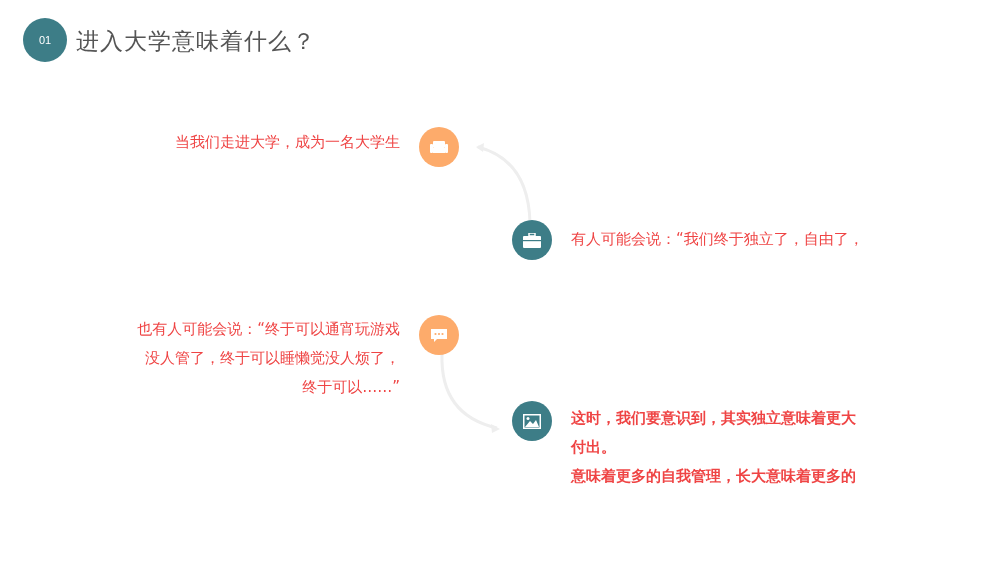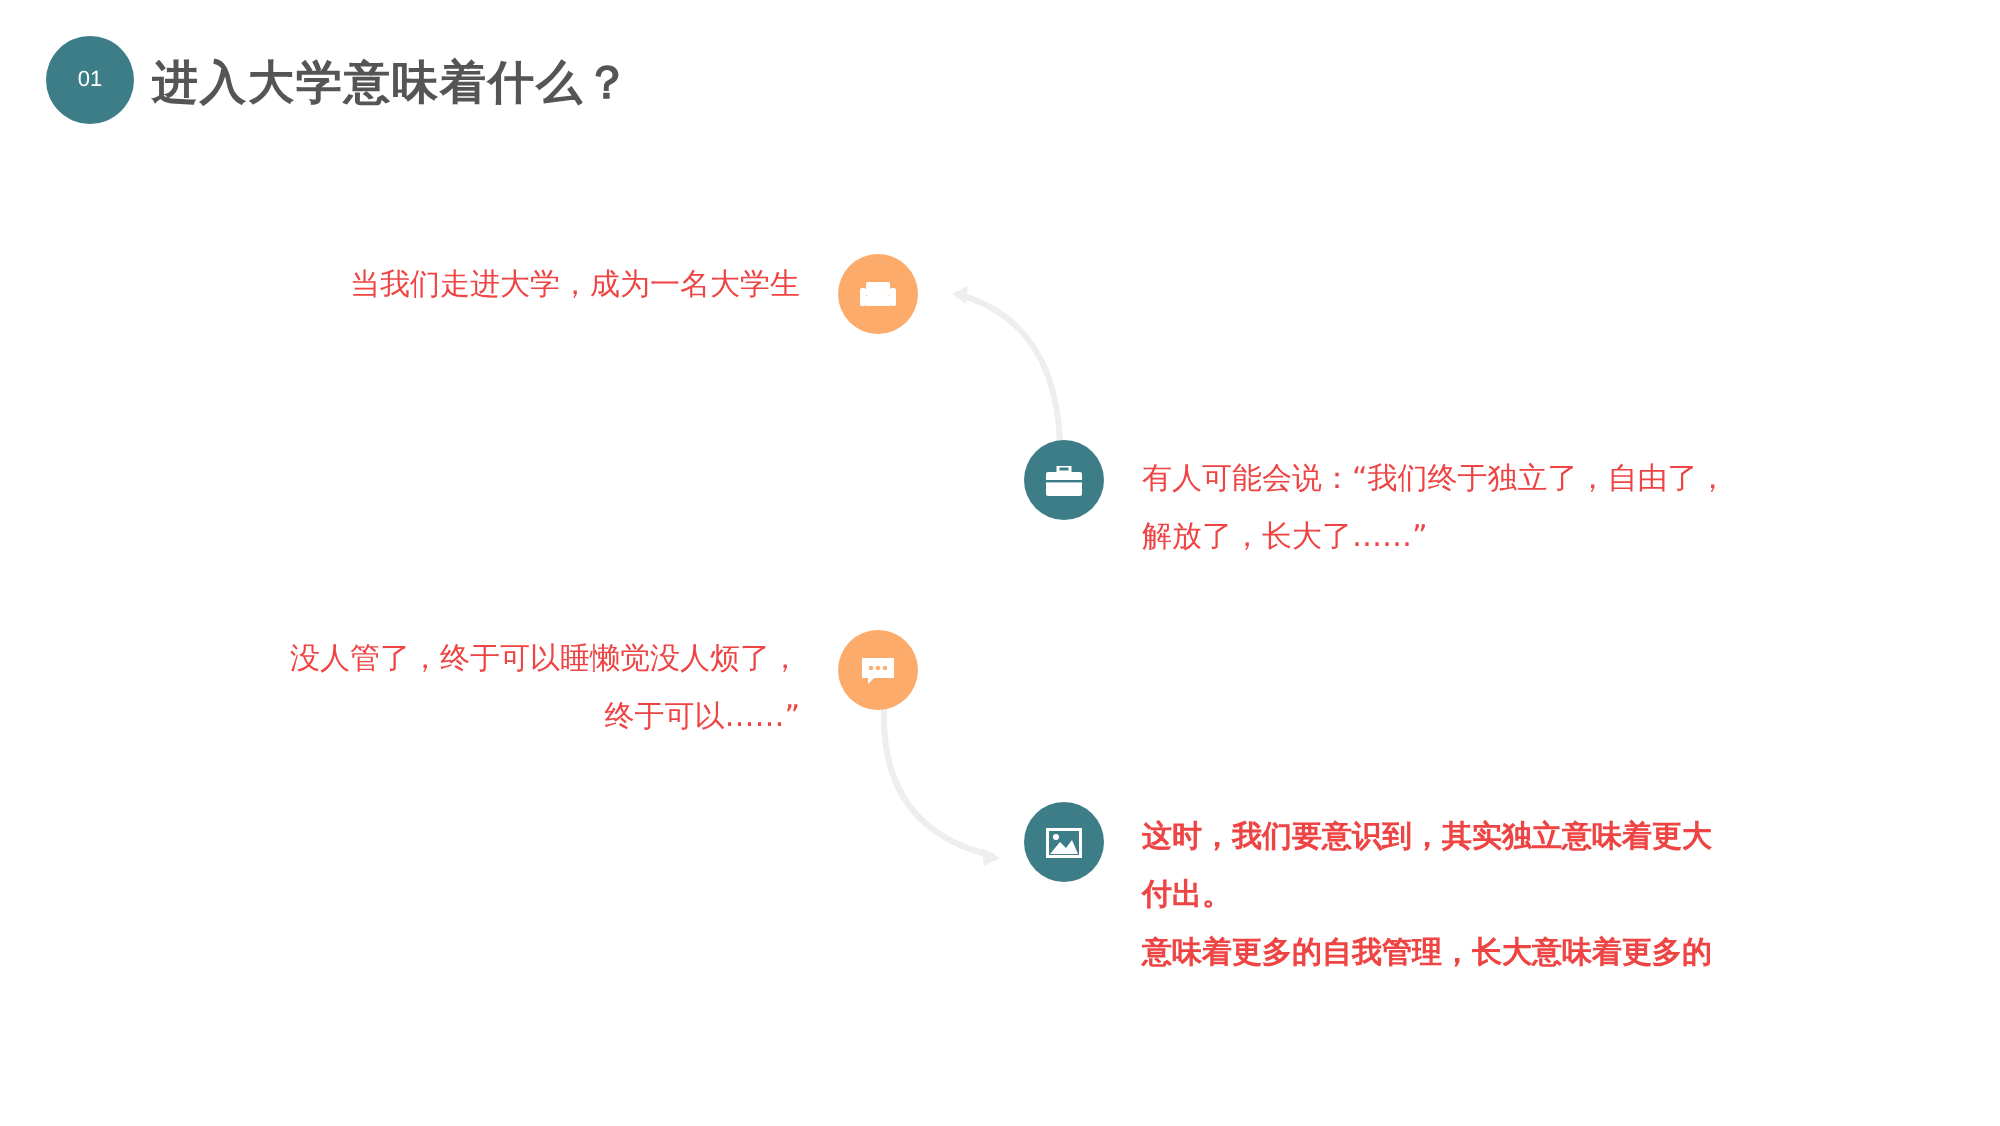--- a/index.html
+++ b/index.html
@@ -1,21 +1,21 @@
 <!DOCTYPE html>
 <html><head>
 <meta charset="utf-8">
 <style>
   html, body { margin:0; padding:0; }
   body { width:1000px; height:563px; background:#ffffff; position:relative; overflow:hidden;
          font-family:"DejaVu Sans","Liberation Sans",sans-serif; color:#404040; }
   .num-badge { position:absolute; left:23px; top:18px; width:44px; height:44px; border-radius:50%;
                background:#3d7d87; color:#fff; font-size:11px; display:flex; align-items:center; justify-content:center;
                font-family:"Liberation Sans",sans-serif; }
-  .title { position:absolute; left:76px; top:26px; font-size:23px; font-weight:bold; color:#555; letter-spacing:1px; }
+  .title { position:absolute; left:76px; top:26px; font-size:23px; font-weight:normal; color:#555; letter-spacing:1px; }
   .node { position:absolute; width:40px; height:40px; border-radius:50%; display:flex; align-items:center; justify-content:center; }
   .orange { background:#fdab6b; }
   .teal { background:#3d7d87; }
   .txt { position:absolute; font-size:15px; line-height:29px; color:#ef4444; }
   .left { text-align:right; }
   svg.connect { position:absolute; left:0; top:0; }
 </style>
 </head>
 <body>
 
@@ -45,32 +45,32 @@
 
 <div class="node teal" style="left:512px;top:220px;">
   <svg width="18" height="15" viewBox="0 0 18 15">
     <rect x="6" y="0" width="6" height="3" fill="none" stroke="#fff" stroke-width="1.5"></rect>
     <rect x="0" y="3" width="18" height="12" rx="1" fill="#fff"></rect>
     <rect x="0" y="7" width="18" height="1.2" fill="#3d7d87"></rect>
   </svg>
 </div>
 <div class="txt" style="left:571px;top:225px;">
   <div>有人可能会说：“我们终于独立了，自由了，</div>
-  <div>解放了，长大了……”</div>
 </div>
 
 <div class="node orange" style="left:419px;top:315px;">
   <svg width="18" height="15" viewBox="0 0 18 15">
     <path d="M1 1 H17 V11 H7 L4 14 V11 H1 Z" fill="#fff"></path>
     <circle cx="5.5" cy="6" r="1.1" fill="#fdab6b"></circle>
     <circle cx="9" cy="6" r="1.1" fill="#fdab6b"></circle>
     <circle cx="12.5" cy="6" r="1.1" fill="#fdab6b"></circle>
   </svg>
 </div>
 <div class="txt left" style="right:600px;top:315px;">
+  <div>也有人可能会说：“终于可以通宵玩游戏</div>
   <div>没人管了，终于可以睡懒觉没人烦了，</div>
   <div>终于可以……”</div>
 </div>
 
 <div class="node teal" style="left:512px;top:401px;">
   <svg width="18" height="15" viewBox="0 0 18 15">
     <rect x="0.75" y="0.75" width="16.5" height="13.5" fill="none" stroke="#fff" stroke-width="1.5"></rect>
     <circle cx="5" cy="4.5" r="1.5" fill="#fff"></circle>
     <path d="M2 13 L7 7 L10 10 L13 6 L16 13 Z" fill="#fff"></path>
   </svg>

